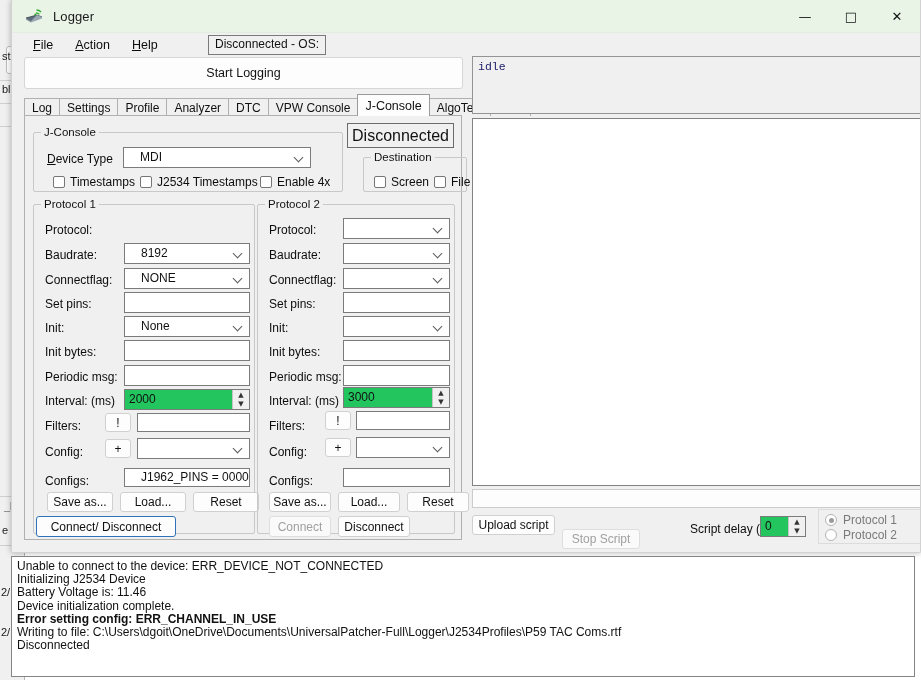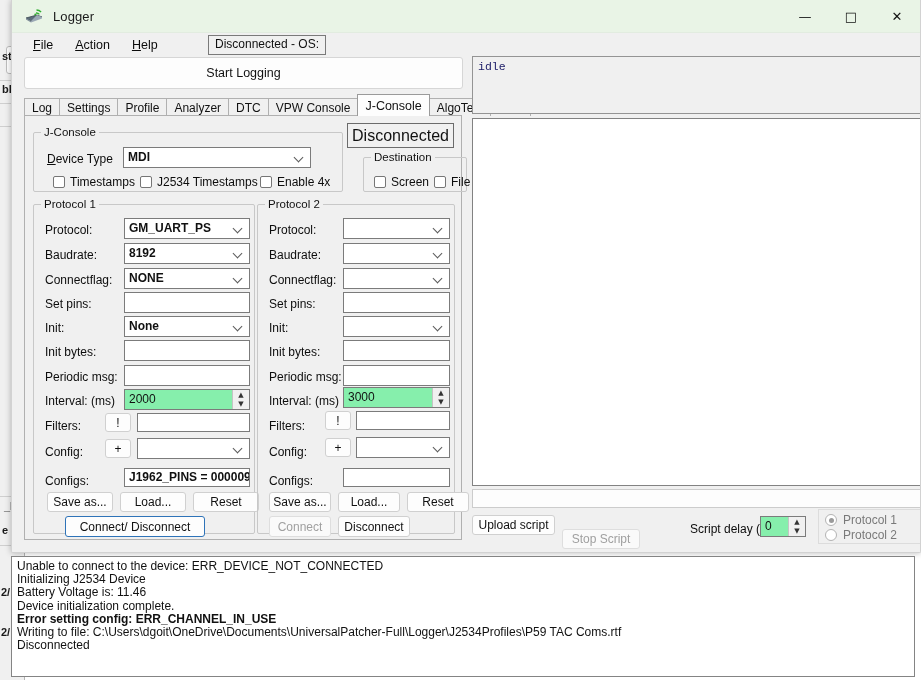--- a/index.html
+++ b/index.html
@@ -18,21 +18,20 @@
     position: absolute; left: 0; top: 0; width: 24px; height: 680px;
     background: #f0f0f0; border-right: 1px solid #b4b4b4;
     overflow: hidden;
   }
   .bgwin .bgline {
     position: absolute; left: 0; right: 0; height: 1px; background: #cfcfcf;
   }
   .bgwin .bgtext {
     position: absolute; font-size: 11px; color: #1a1a1a; white-space: nowrap;
     font-family: "Liberation Sans", sans-serif;
-    font-weight: bold;
   }
   .bgwin .bgbox {
     position: absolute; background: #fff; border: 1px solid #bdbdbd;
   }
 
   
   .window {
     position: absolute; left: 11px; top: 0px; width: 910px; height: 553px;
     background: #f0f0f0;
     border: 1px solid #d2d2d2;
@@ -108,32 +107,32 @@
     padding: 0 3px; font-size: 11.5px; color: #111; z-index: 2; line-height: 12px;
   }
 
   
   .lbl { position: absolute; font-size: 12px; color: #0d0d0d; white-space: nowrap; }
   .lbl u { text-decoration: underline; }
 
   .combo, .txt {
     position: absolute; box-sizing: border-box; background: #fff;
     border: 1px solid #7b7b7b; font-size: 12px; color: #111;
-    padding: 2px 4px; height: 21px; line-height: 15px; overflow: hidden; white-space: nowrap; font-weight: bold;
+    padding: 2px 16px; height: 21px; line-height: 15px; overflow: hidden; white-space: nowrap;
   }
   .combo .chev {
     position: absolute; right: 6px; top: 6px; width: 9px; height: 6px;
   }
   .combo .chev:before {
     content: ""; position: absolute; left: 0; top: 0;
     width: 6px; height: 6px; border-right: 1.4px solid #5a5a5a; border-bottom: 1.4px solid #5a5a5a;
     transform: rotate(45deg); transform-origin: 50% 50%;
   }
 
-  .spin { position: absolute; box-sizing: border-box; background: #86efac; border: 1px solid #7b7b7b; height: 21px; }
+  .spin { position: absolute; box-sizing: border-box; background: #22c55e; border: 1px solid #7b7b7b; height: 21px; }
   .spin .sv { position: absolute; left: 4px; top: 2px; font-size: 12px; color: #111; }
   .spin .btns { position: absolute; right: 0; top: 0; width: 16px; height: 100%;
     border-left: 1px solid #c4c4c4; background: #f0f0f0; }
   .spin .btns .up, .spin .btns .dn {
     position: absolute; left: 0; width: 16px; height: 50%;
     display: flex; align-items: center; justify-content: center;
     font-size: 7px; color: #333; font-family: "DejaVu Sans", sans-serif;
   }
   .spin .btns .up { top: 0; } .spin .btns .dn { bottom: 0; }
 
@@ -291,24 +290,20 @@
           <span class="box"></span>
           <span>File</span>
         </div>
       </div>
 
       <div class="group" style="left:8px; top:82px; width:222px; height:336px;">
         <div class="gbody"></div>
         <div class="glabel">Protocol 1</div>
 
         <div class="lbl" style="left:12px; top:25px;">Protocol:</div>
-        <div class="combo" style="left:91px; top:20px; width:126px;">
-          <span>GM_UART_PS</span>
-          <span class="chev"></span>
-        </div>
 
         <div class="lbl" style="left:12px; top:50px;">Baudrate:</div>
         <div class="combo" style="left:91px; top:45px; width:126px;">
           <span>8192</span>
           <span class="chev"></span>
         </div>
 
         <div class="lbl" style="left:12px; top:75px;">Connectflag:</div>
         <div class="combo" style="left:91px; top:70px; width:126px;">
           <span>NONE</span>
@@ -349,21 +344,21 @@
           <span></span>
           <span class="chev"></span>
         </div>
 
         <div class="lbl" style="left:12px; top:276px;">Configs:</div>
         <div class="txt" style="left:91px; top:270px; width:126px; height:19px; padding-top:1px;">J1962_PINS = 00000900</div>
 
         <div class="btn" style="left:14px; top:294px; width:66px; height:20px;">Save as...</div>
         <div class="btn" style="left:87px; top:294px; width:66px; height:20px;">Load...</div>
         <div class="btn" style="left:160px; top:294px; width:66px; height:20px;">Reset</div>
-        <div class="btn accent" style="left:32px; top:318px; width:140px; height:21px;">Connect/ Disconnect</div>
+        <div class="btn accent" style="left:3px; top:318px; width:140px; height:21px;">Connect/ Disconnect</div>
       </div>
 
       <div class="group" style="left:232px; top:82px; width:198px; height:336px;">
         <div class="gbody"></div>
         <div class="glabel">Protocol 2</div>
 
         <div class="lbl" style="left:12px; top:25px;">Protocol:</div>
         <div class="combo" style="left:86px; top:20px; width:107px;">
           <span></span>
           <span class="chev"></span>

